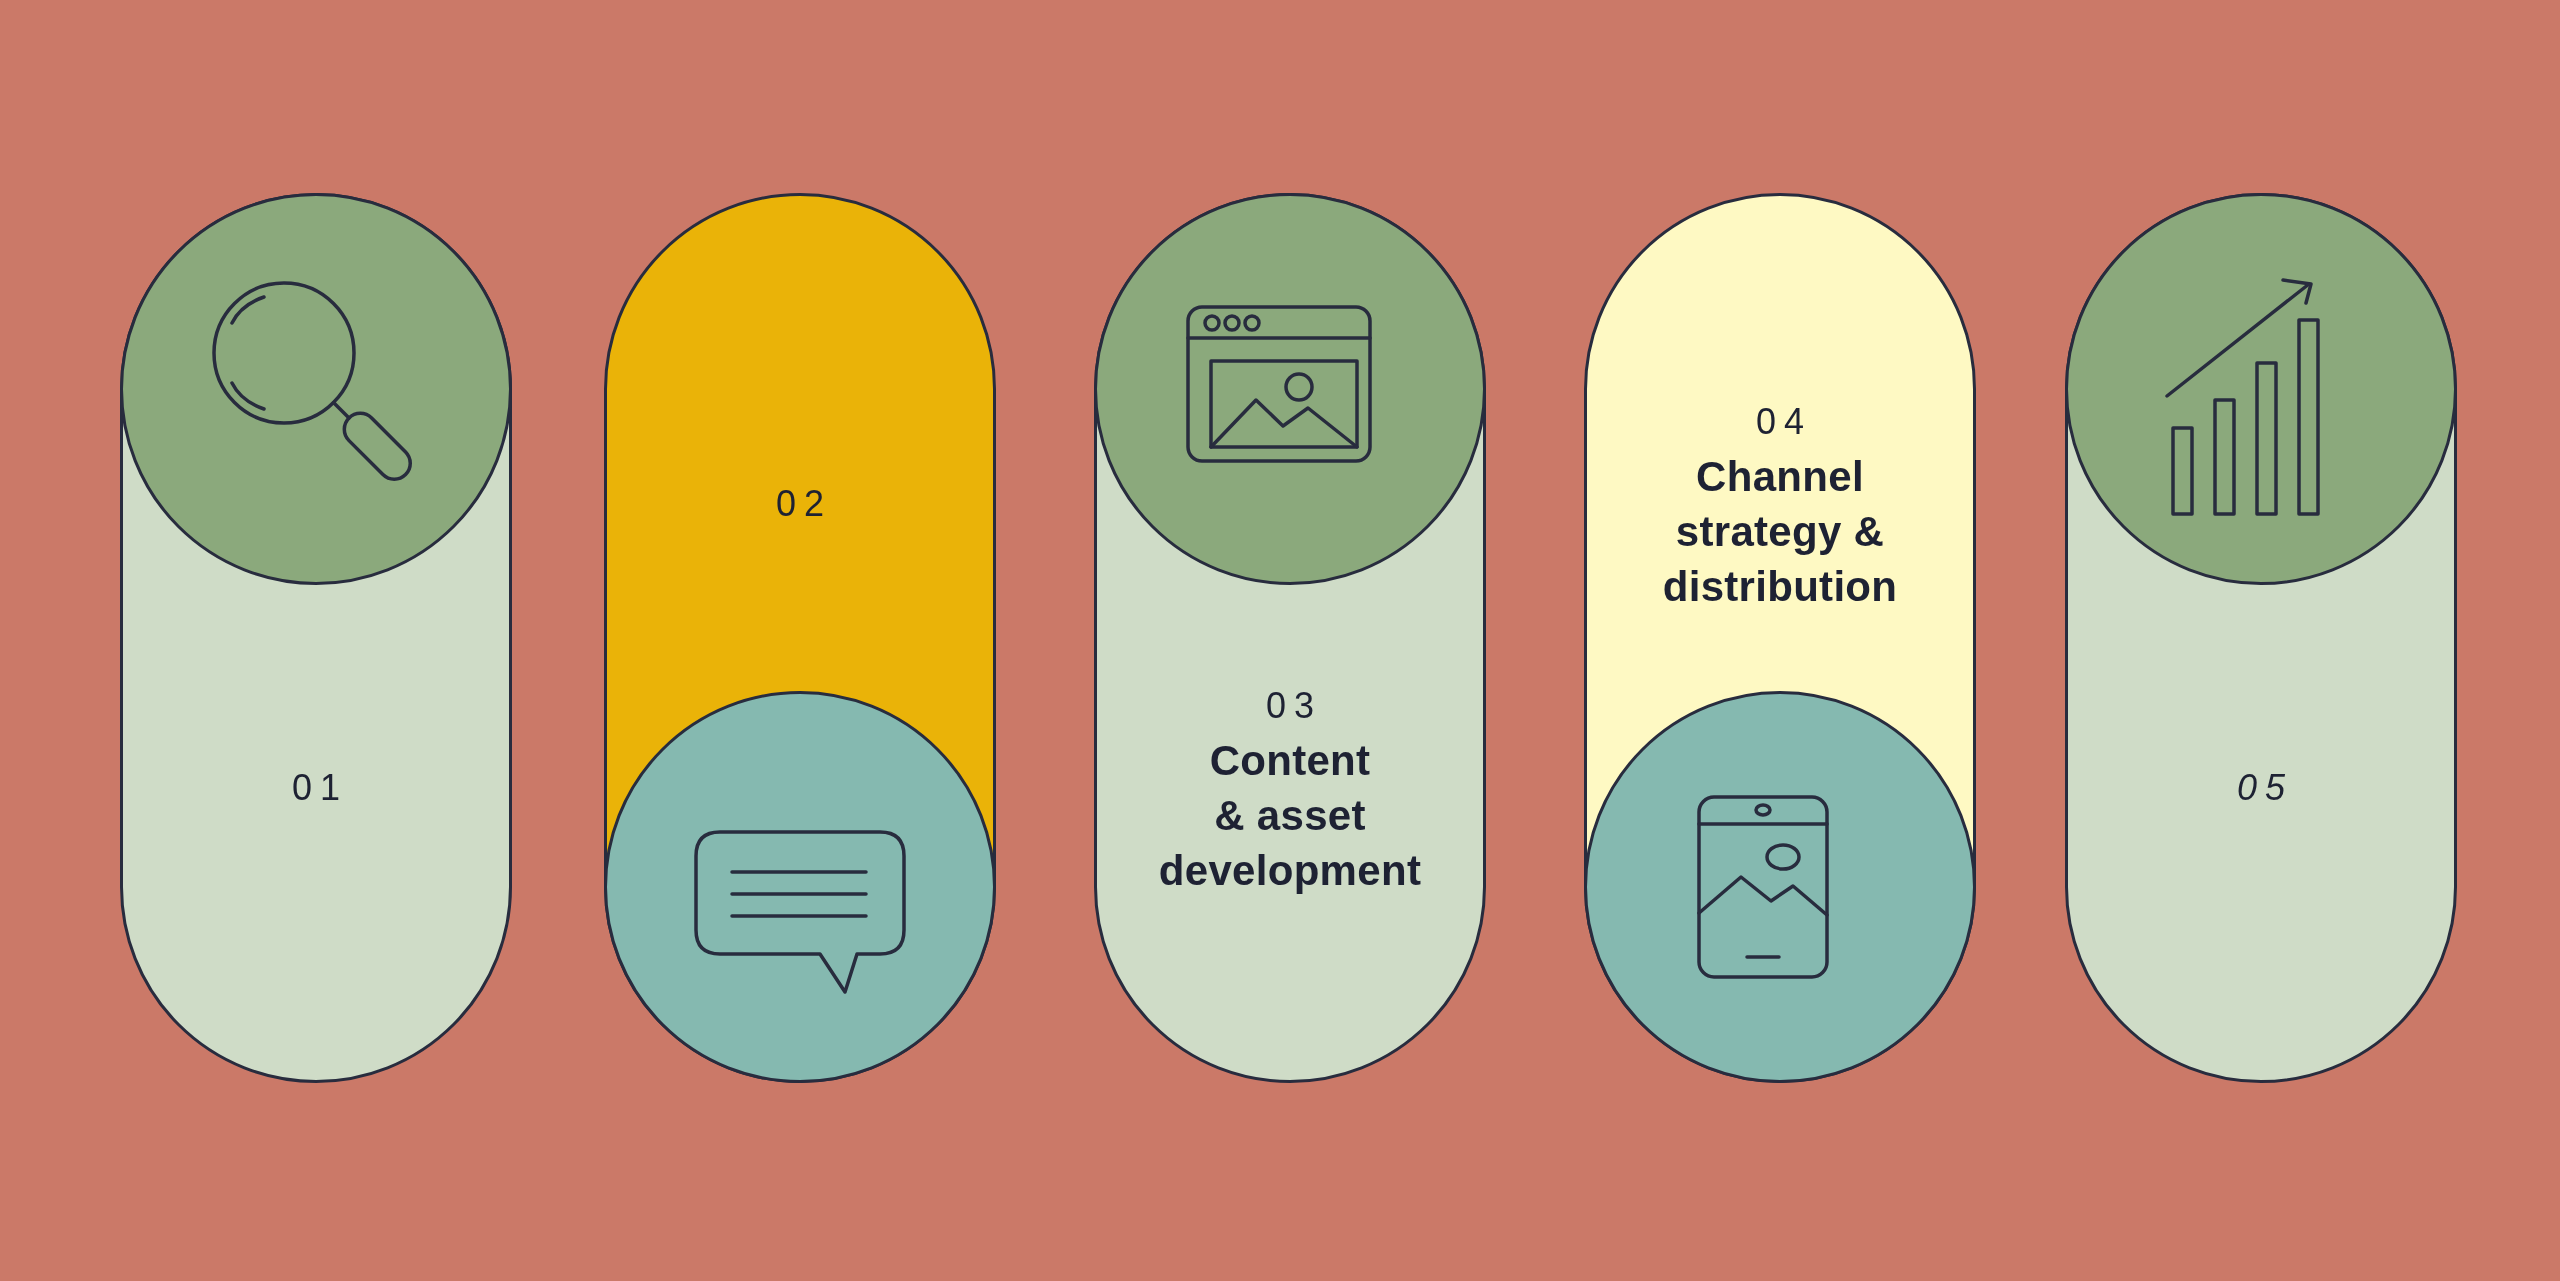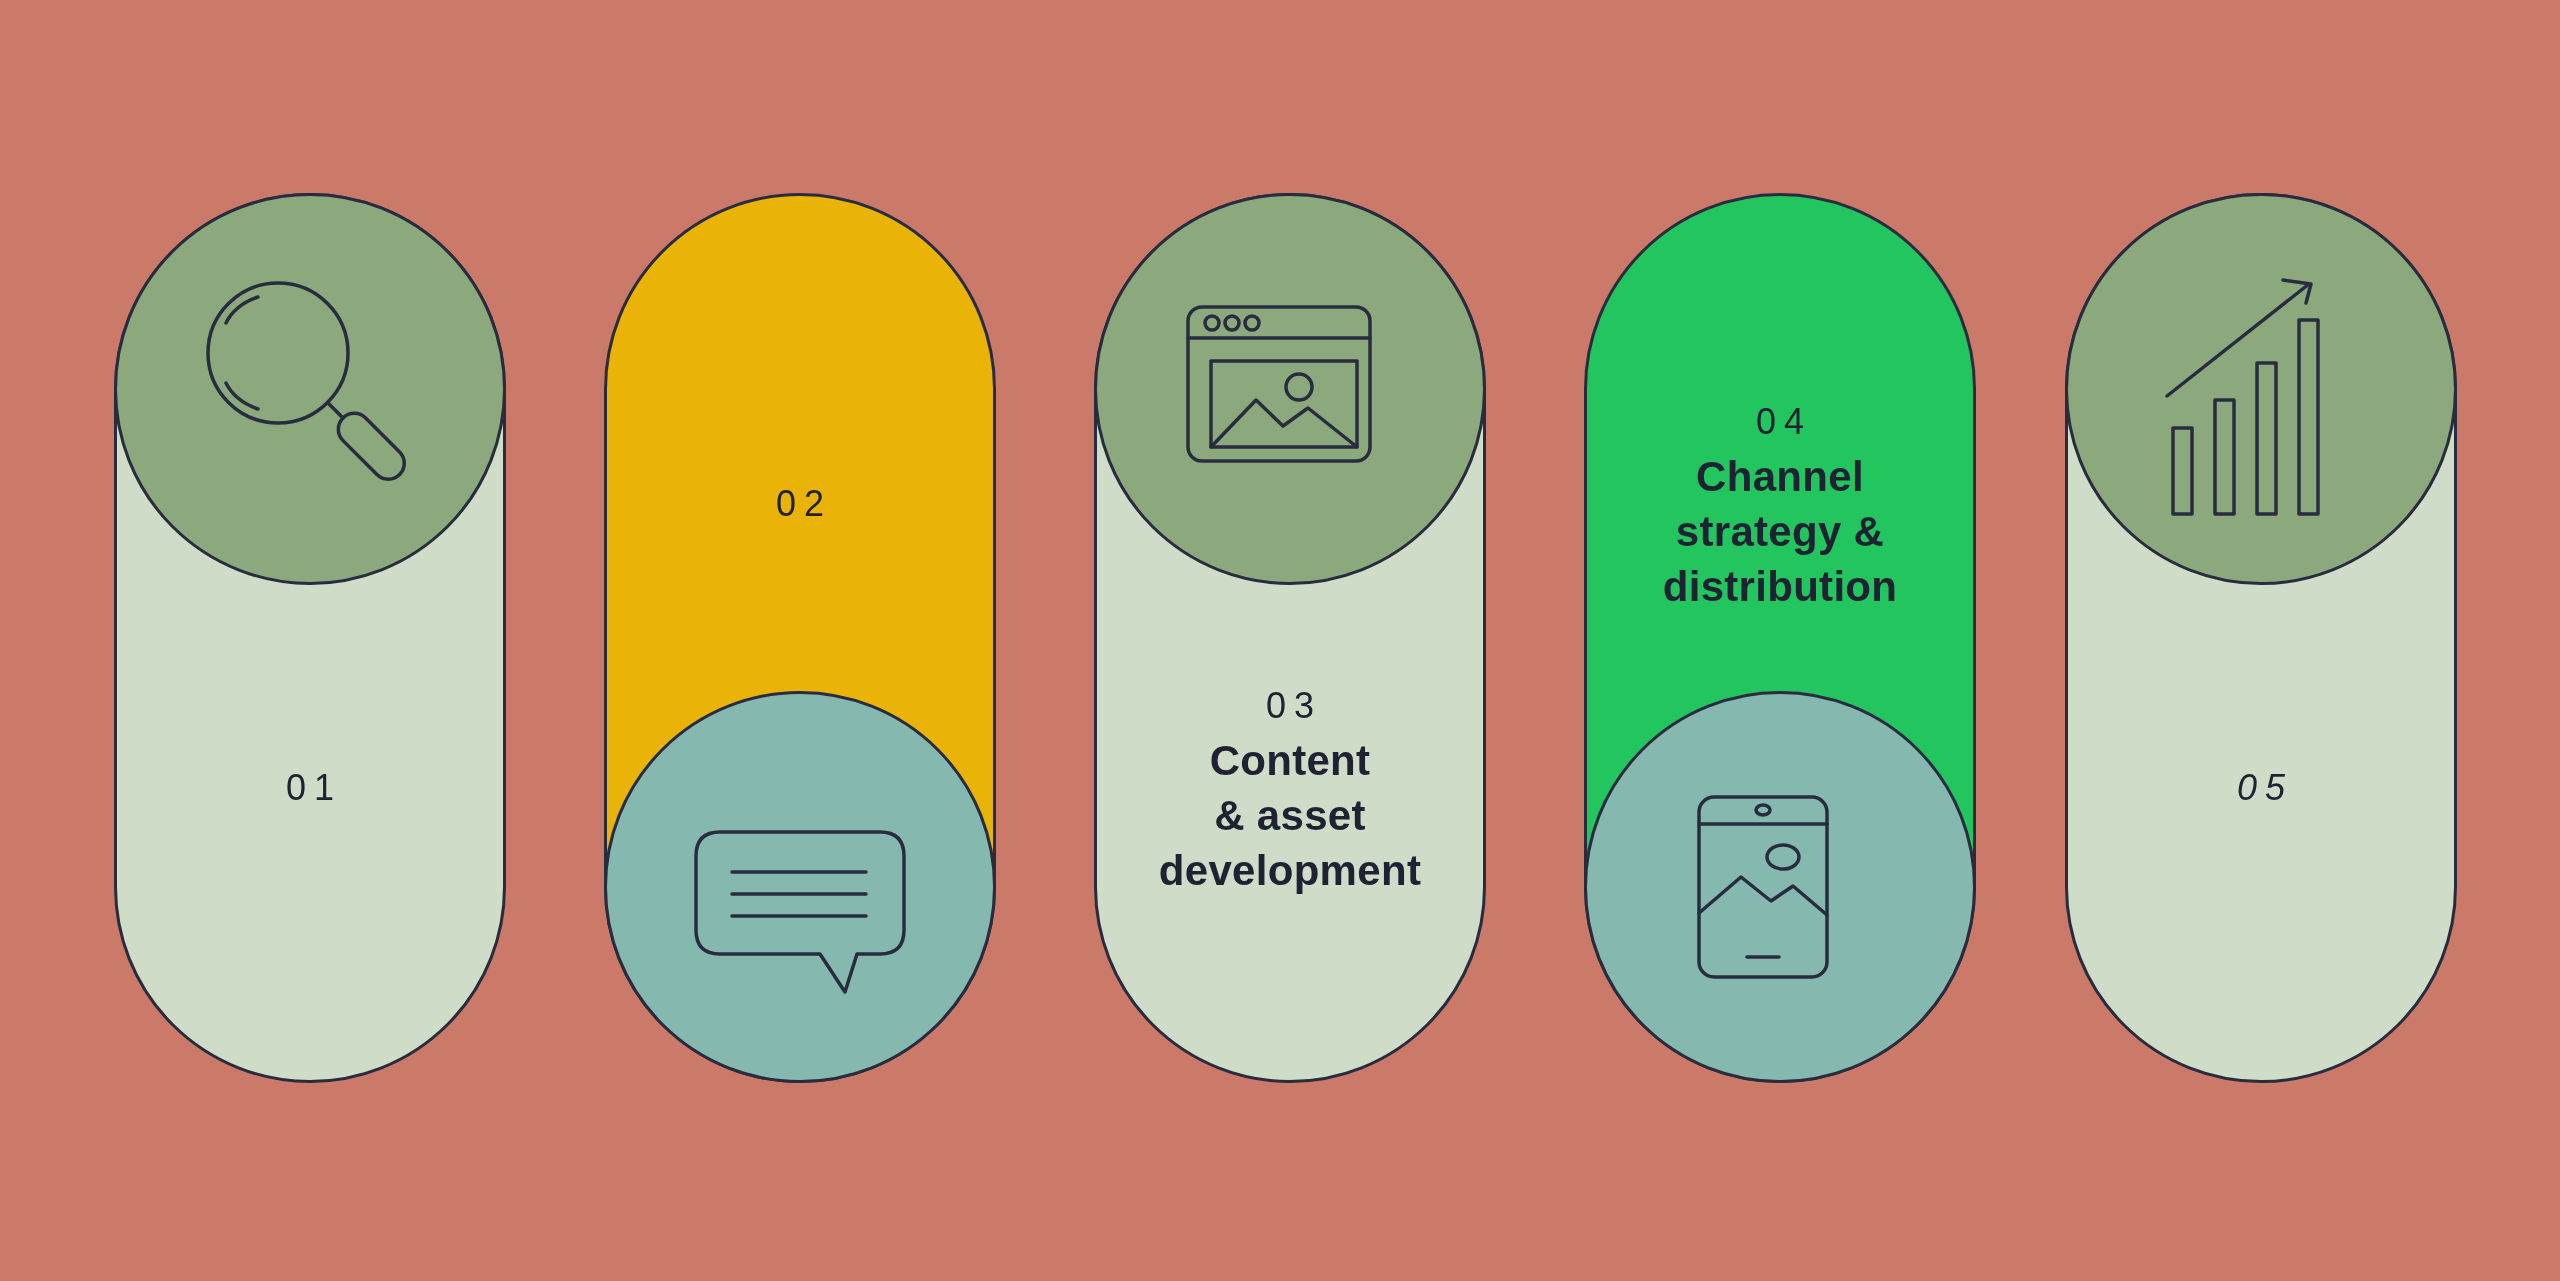--- a/index.html
+++ b/index.html
@@ -18,21 +18,21 @@
   }
   .card {
     position: absolute;
     top: 193px;
     width: 392px;
     height: 890px;
     box-sizing: border-box;
     border: 3px solid #282c3e;
     border-radius: 196px;
   }
-  .c1 { left: 114px; padding-left: 28px; }
+  .c1 { left: 120px; padding-left: 28px; }
   .c2 { left: 604px; }
   .c3 { left: 1094px; padding-left: 36px; }
   .c4 { left: 1584px; }
   .c5 { left: 2065px; font-style: italic; }
 
   .icon-circle {
     position: absolute;
     left: -3px;
     width: 392px;
     height: 392px;
@@ -143,21 +143,21 @@
       </svg>
     </div>
     <div class="text-block">
       <div class="step-number">03</div>
       <div class="step-title">Content
 &amp; asset
 development</div>
     </div>
   </div>
 
-  <div class="card c4 icon-bottom" style="background-color: #22c55e; padding-left: 39px;">
+  <div class="card c4 icon-bottom" style="background-color: #fef9c3; padding-left: 39px;">
     <div class="text-block">
       <div class="step-number">04</div>
       <div class="step-title">Channel
 strategy &amp;
 distribution</div>
     </div>
     <div class="icon-circle" style="background-color: rgb(133, 185, 176);">
       <svg class="icon-svg svg-tablet" width="140" height="192" viewBox="0 0 140 192">
         <rect x="6" y="6" width="128" height="180" rx="15"></rect>
         <ellipse cx="70" cy="19" rx="7" ry="5"></ellipse>

